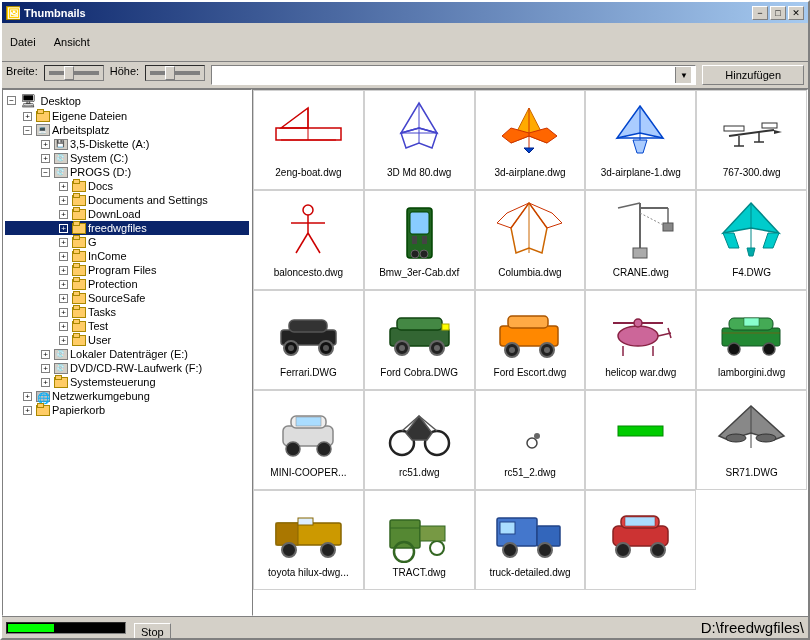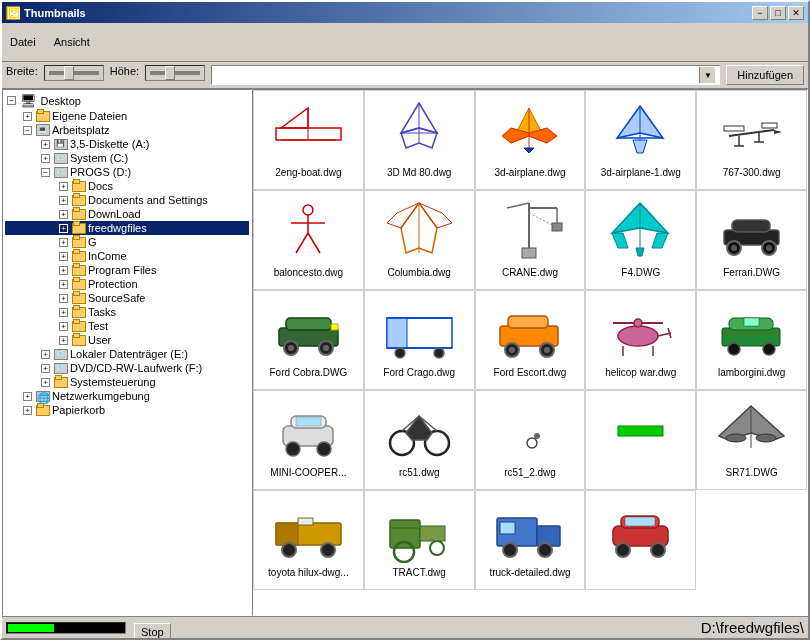--- a/index.html
+++ b/index.html
@@ -67,21 +67,21 @@
       padding: 1px 4px; font-size: 11px;
       display: flex; align-items: center; justify-content: space-between;
     }
     .combo-arrow {
       width: 16px; height: 100%; background: #d4d0c8;
       border-left: 1px solid #808080;
       display: flex; align-items: center; justify-content: center;
       font-size: 8px; cursor: pointer;
     }
     .add-btn {
-      height: 20px; padding: 0 10px;
+      height: 20px; padding: 0 22px;
       background: #d4d0c8;
       border: 1px solid; border-color: #fff #808080 #808080 #fff;
       font-size: 11px; cursor: pointer;
     }
 
     
     .main-area {
       display: flex;
       height: calc(640px - 22px - 22px - 28px - 22px);
       overflow: hidden;
@@ -447,20 +447,33 @@
             <circle cx="37" cy="12" r="5" fill="none" stroke="#cc0000" stroke-width="1.5"></circle>
             <line x1="37" y1="17" x2="37" y2="35" stroke="#cc0000" stroke-width="1.5"></line>
             <line x1="20" y1="25" x2="54" y2="25" stroke="#cc0000" stroke-width="1.5"></line>
             <line x1="37" y1="35" x2="25" y2="55" stroke="#cc0000" stroke-width="1.5"></line>
             <line x1="37" y1="35" x2="49" y2="55" stroke="#cc0000" stroke-width="1.5"></line>
           </svg>
         </div>
         <div class="thumb-name">baloncesto.dwg</div>
       </div>
 
+      <div class="thumb-cell">
+        <div class="thumb-img">
+          <svg width="75" height="65" viewBox="0 0 75 65">
+            <rect x="25" y="10" width="25" height="50" rx="3" fill="#226622" stroke="#004400" stroke-width="1.5"></rect>
+            <rect x="28" y="14" width="19" height="22" rx="2" fill="#88ccff" stroke="#004400" stroke-width="1"></rect>
+            <rect x="30" y="38" width="5" height="8" fill="#444"></rect>
+            <rect x="40" y="38" width="5" height="8" fill="#444"></rect>
+            <circle cx="33" cy="56" r="4" fill="#222" stroke="#666" stroke-width="1"></circle>
+            <circle cx="42" cy="56" r="4" fill="#222" stroke="#666" stroke-width="1"></circle>
+          </svg>
+        </div>
+        <div class="thumb-name">Bmw_3er-Cab.dxf</div>
+      </div>
 
       <div class="thumb-cell">
         <div class="thumb-img">
           <svg width="75" height="65" viewBox="0 0 75 65">
             <polygon points="37,5 55,30 50,55 37,50 24,55 19,30" fill="none" stroke="#cc6600" stroke-width="1.5"></polygon>
             <polygon points="37,5 19,30 5,25 15,15" fill="none" stroke="#cc3300" stroke-width="1"></polygon>
             <polygon points="37,5 55,30 70,25 60,15" fill="none" stroke="#cc3300" stroke-width="1"></polygon>
             <line x1="37" y1="5" x2="37" y2="55" stroke="#cc6600" stroke-width="1"></line>
           </svg>
         </div>
@@ -517,33 +530,20 @@
             <circle cx="20" cy="50" r="7" fill="#222" stroke="#666" stroke-width="2"></circle>
             <circle cx="55" cy="50" r="7" fill="#222" stroke="#666" stroke-width="2"></circle>
             <circle cx="20" cy="50" r="3" fill="#666"></circle>
             <circle cx="55" cy="50" r="3" fill="#666"></circle>
             <rect x="60" y="26" width="7" height="6" fill="#ffff00" stroke="#aaaa00" stroke-width="1"></rect>
           </svg>
         </div>
         <div class="thumb-name">Ford Cobra.DWG</div>
       </div>
 
-      <div class="thumb-cell">
-        <div class="thumb-img">
-          <svg width="75" height="65" viewBox="0 0 75 65">
-            <rect x="5" y="20" width="65" height="30" fill="none" stroke="#0044cc" stroke-width="1.5"></rect>
-            <rect x="5" y="20" width="20" height="30" fill="#aaccff" stroke="#0044cc" stroke-width="1"></rect>
-            <line x1="5" y1="20" x2="70" y2="20" stroke="#0044cc" stroke-width="1.5"></line>
-            <line x1="5" y1="50" x2="70" y2="50" stroke="#0044cc" stroke-width="1.5"></line>
-            <circle cx="18" cy="55" r="5" fill="#222" stroke="#666" stroke-width="1.5"></circle>
-            <circle cx="57" cy="55" r="5" fill="#222" stroke="#666" stroke-width="1.5"></circle>
-          </svg>
-        </div>
-        <div class="thumb-name">Ford Crago.dwg</div>
-      </div>
 
       <div class="thumb-cell">
         <div class="thumb-img">
           <svg width="75" height="65" viewBox="0 0 75 65">
             <rect x="8" y="28" width="58" height="20" rx="3" fill="#ff8800" stroke="#aa5500" stroke-width="1.5"></rect>
             <rect x="16" y="18" width="40" height="12" rx="4" fill="#ffaa44" stroke="#aa5500" stroke-width="1.5"></rect>
             <circle cx="20" cy="52" r="7" fill="#222" stroke="#666" stroke-width="2"></circle>
             <circle cx="55" cy="52" r="7" fill="#222" stroke="#666" stroke-width="2"></circle>
             <circle cx="20" cy="52" r="3" fill="#666"></circle>
             <circle cx="55" cy="52" r="3" fill="#666"></circle>

